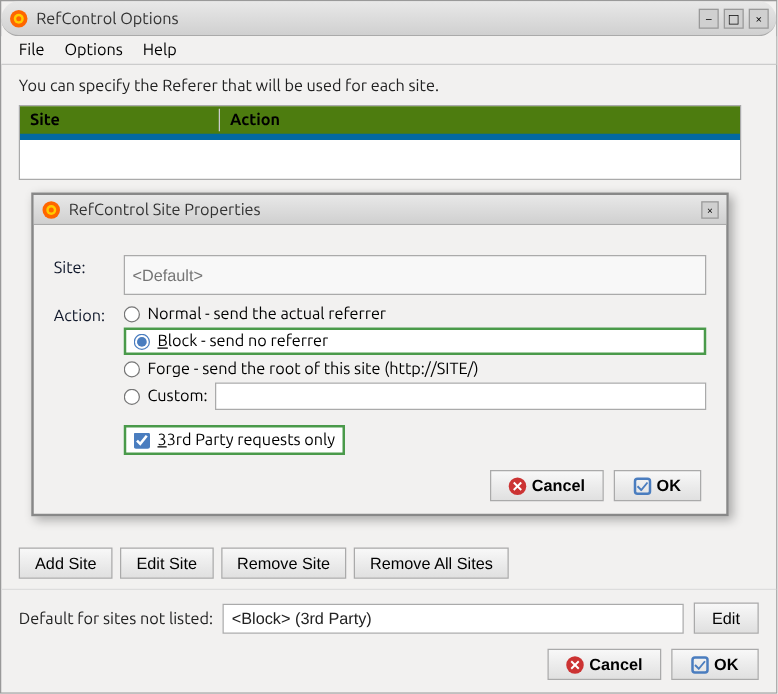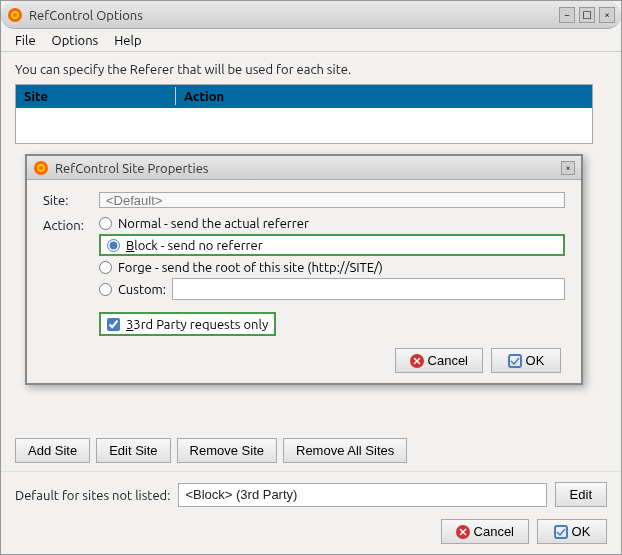--- a/index.html
+++ b/index.html
@@ -91,22 +91,22 @@
       border: 1px solid #aaa;
       background: white;
       height: 60px;
       display: flex;
       flex-direction: column;
       margin-bottom: 10px;
     }
 
     .table-header {
       display: flex;
-      background: #0369a1;
-      border-bottom: 1px solid #0369a1;
+      background: #4d7c0f;
+      border-bottom: 5px solid #0369a1;
       padding: 2px 0;
     }
 
     .col-site {
       width: 160px;
       padding: 2px 8px;
       border-right: 1px solid #ccc;
       font-size: 13px;
       font-weight: bold;
     }
@@ -168,26 +168,27 @@
 
     .form-label {
       width: 56px;
       font-size: 13px;
       color: #0f172a;
       flex-shrink: 0;
     }
 
     .form-input {
       flex: 1;
-      height: 16px;
+      height: 32px;
       border: 1px solid #aaa;
       background: #f8f8f8;
       padding: 2px 6px;
       font-size: 13px;
       color: #666;
+      margin-top: 12px;
     }
 
     .action-row {
       display: flex;
       flex-direction: column;
       gap: 4px;
     }
 
     .radio-option {
       display: flex;
@@ -240,20 +241,21 @@
       display: flex;
       align-items: center;
       gap: 4px;
       padding: 4px 14px;
       background: linear-gradient(to bottom, #f8f8f8, #e0e0e0);
       border: 1px solid #aaa;
       cursor: pointer;
       font-size: 13px;
       min-width: 70px;
       justify-content: center;
+      font-weight: bold;
     }
 
     .btn-icon-cancel {
       width: 14px;
       height: 14px;
       background: #cc3333;
       border-radius: 50%;
       display: flex;
       align-items: center;
       justify-content: center;

